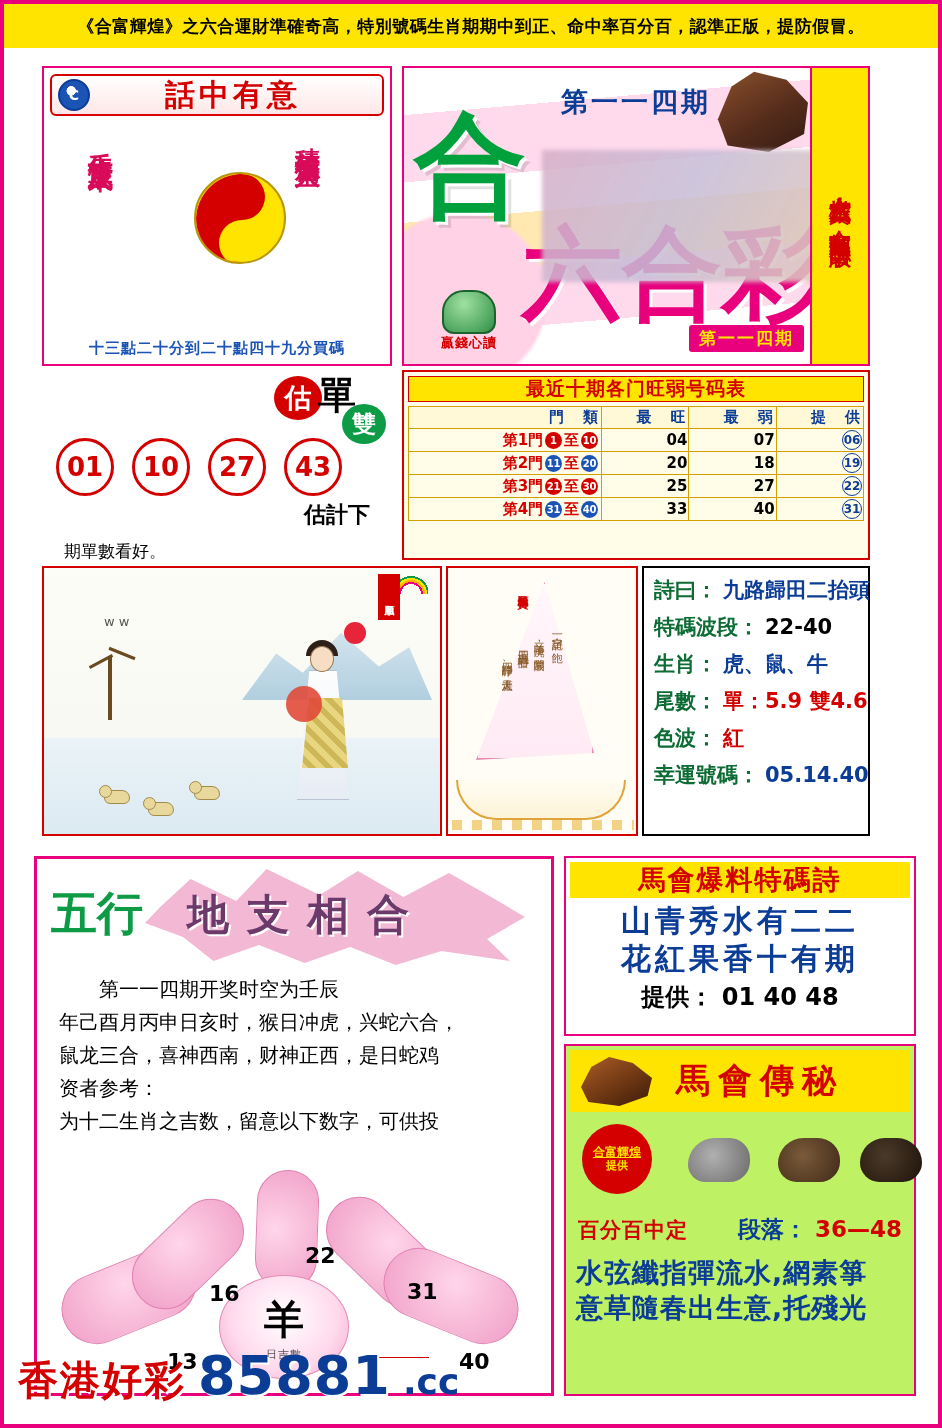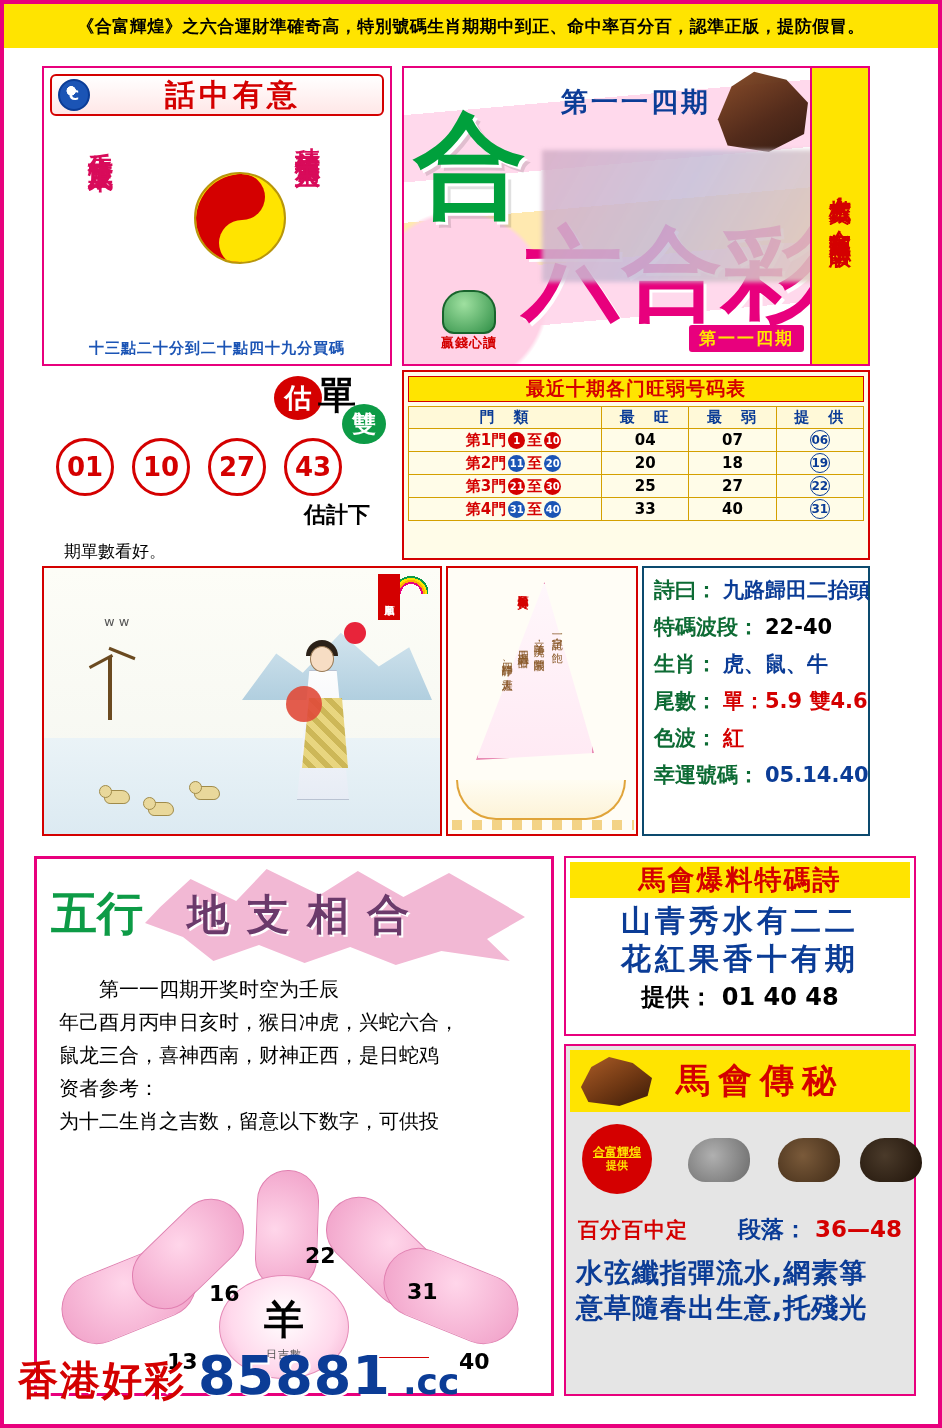--- a/index.html
+++ b/index.html
@@ -180,21 +180,21 @@
 
   
   #blockD { left:398px; top:366px; width:468px; height:190px; border:2px solid #d40000; background:#fffce8; }
   .d-title {
     margin:4px; height:26px; background:#ffe400; border:1px solid #d40000;
     display:flex;align-items:center;justify-content:center;
     font-size:19px; font-weight:bold; color:#d40000; letter-spacing:1px;
   }
   table.dt { width:calc(100% - 8px); margin:0 4px; border-collapse:collapse; }
   table.dt th, table.dt td {
-    border:1px solid #d4a000; font-size:15px; text-align:center; height:22px;
+    border:1px solid #d4a000; font-size:15px; text-align:right; height:22px;
     font-weight:bold;
   }
   table.dt th { color:#0b3c96; background:#fff9d8; font-size:15px; letter-spacing:2px; }
   .gate { color:#d40000; text-align:right; padding-left:20px; white-space:nowrap; }
   .mini {
     display:inline-flex; align-items:center; justify-content:center;
     width:17px;height:17px;border-radius:50%;
     font-size:10px; color:#fff; margin:0 2px; vertical-align:middle;
   }
   .mini.red{background:#d40000;}
@@ -292,21 +292,21 @@
     border-radius:0 0 60px 60px;
     background:linear-gradient(#fffdf2,#fdf3d8);
   }
   .wave {
     position:absolute; left:4px; bottom:4px; width:182px; height:10px;
     background:repeating-linear-gradient(90deg,#f0c86a 0 10px, transparent 10px 20px);
     opacity:.8;
   }
 
   
-  #blockG { left:638px; top:562px; width:228px; height:270px; border:2px solid #0c4a6e; background:#fff; padding:8px 10px; }
+  #blockG { left:638px; top:562px; width:228px; height:270px; border:2px solid #000000; background:#fff; padding:8px 10px; }
   .g-row { display:flex; align-items:baseline; gap:6px; margin-bottom:9px; white-space:nowrap; }
   .g-lab { font-size:21px; font-weight:bold; color:#0d6b34; }
   .g-val { font-size:21px; font-weight:bold; color:#d40000; }
   .g-val.blue { color:#0b3c96; }
   .g-val.black{ color:#000; }
 
   
   #blockH { left:30px; top:852px; width:520px; height:540px; border:3px solid #e8007d; background:#fff; overflow:hidden;}
   .h-head { position:relative; height:110px; }
   .h-burst {
@@ -370,21 +370,21 @@
   .i-line {
     text-align:center; font-size:30px; font-weight:bold; color:#0b3c96;
     letter-spacing:4px; line-height:1.25;
   }
   .i-sup {
     text-align:center; margin-top:4px;
     font-size:24px; font-weight:bold; color:#000;
   }
 
   
-  #blockJ { left:560px; top:1040px; width:352px; height:352px; border:2px solid #e8007d; background:#e5e5e5; }
+  #blockJ { left:560px; top:1040px; width:352px; height:352px; border:2px solid #e8007d; background:#bef264; }
   .j-head { margin:4px; height:62px; background:#ffe400; position:relative; display:flex; align-items:center; }
   .j-horse {
     position:absolute; left:8px; top:6px; width:74px; height:50px;
     background:linear-gradient(150deg,#b05f28,#6b3512 60%,#3a1b08);
     clip-path:polygon(4% 62%,18% 22%,42% 2%,74% 14%,100% 44%,94% 80%,56% 100%,14% 92%);
   }
   .j-title {
     width:100%; text-align:center; padding-left:40px;
     font-size:34px; font-weight:bold; color:#d40000; letter-spacing:8px;
   }

